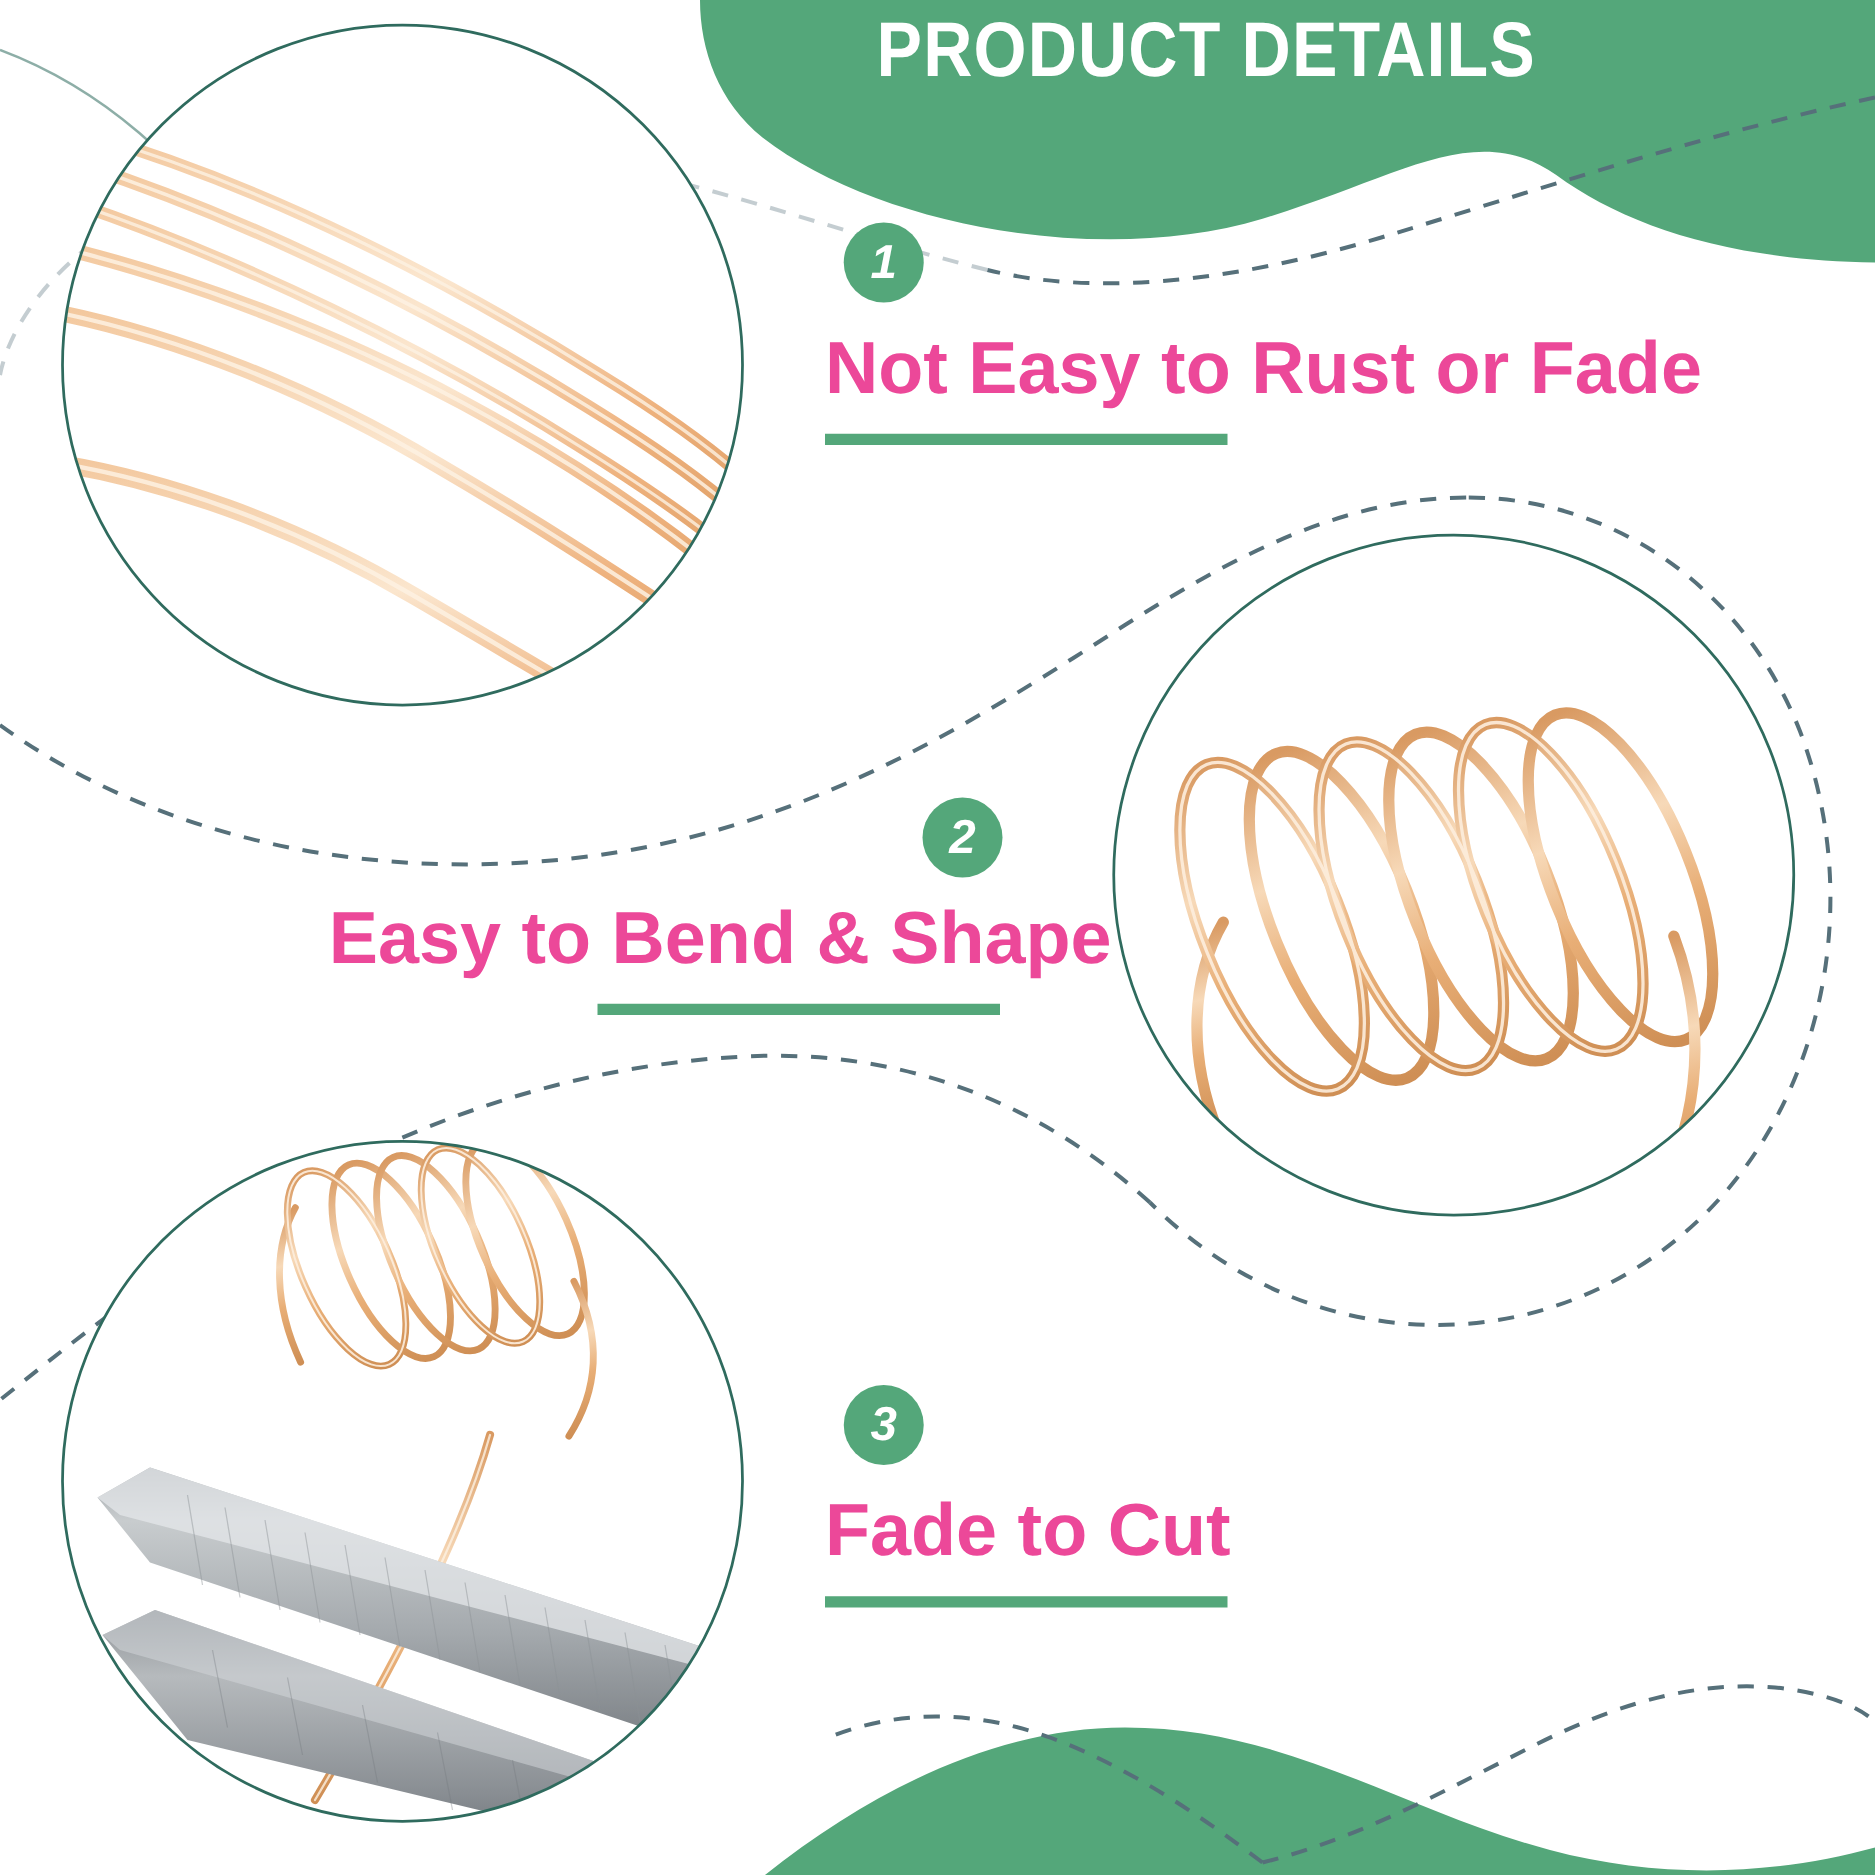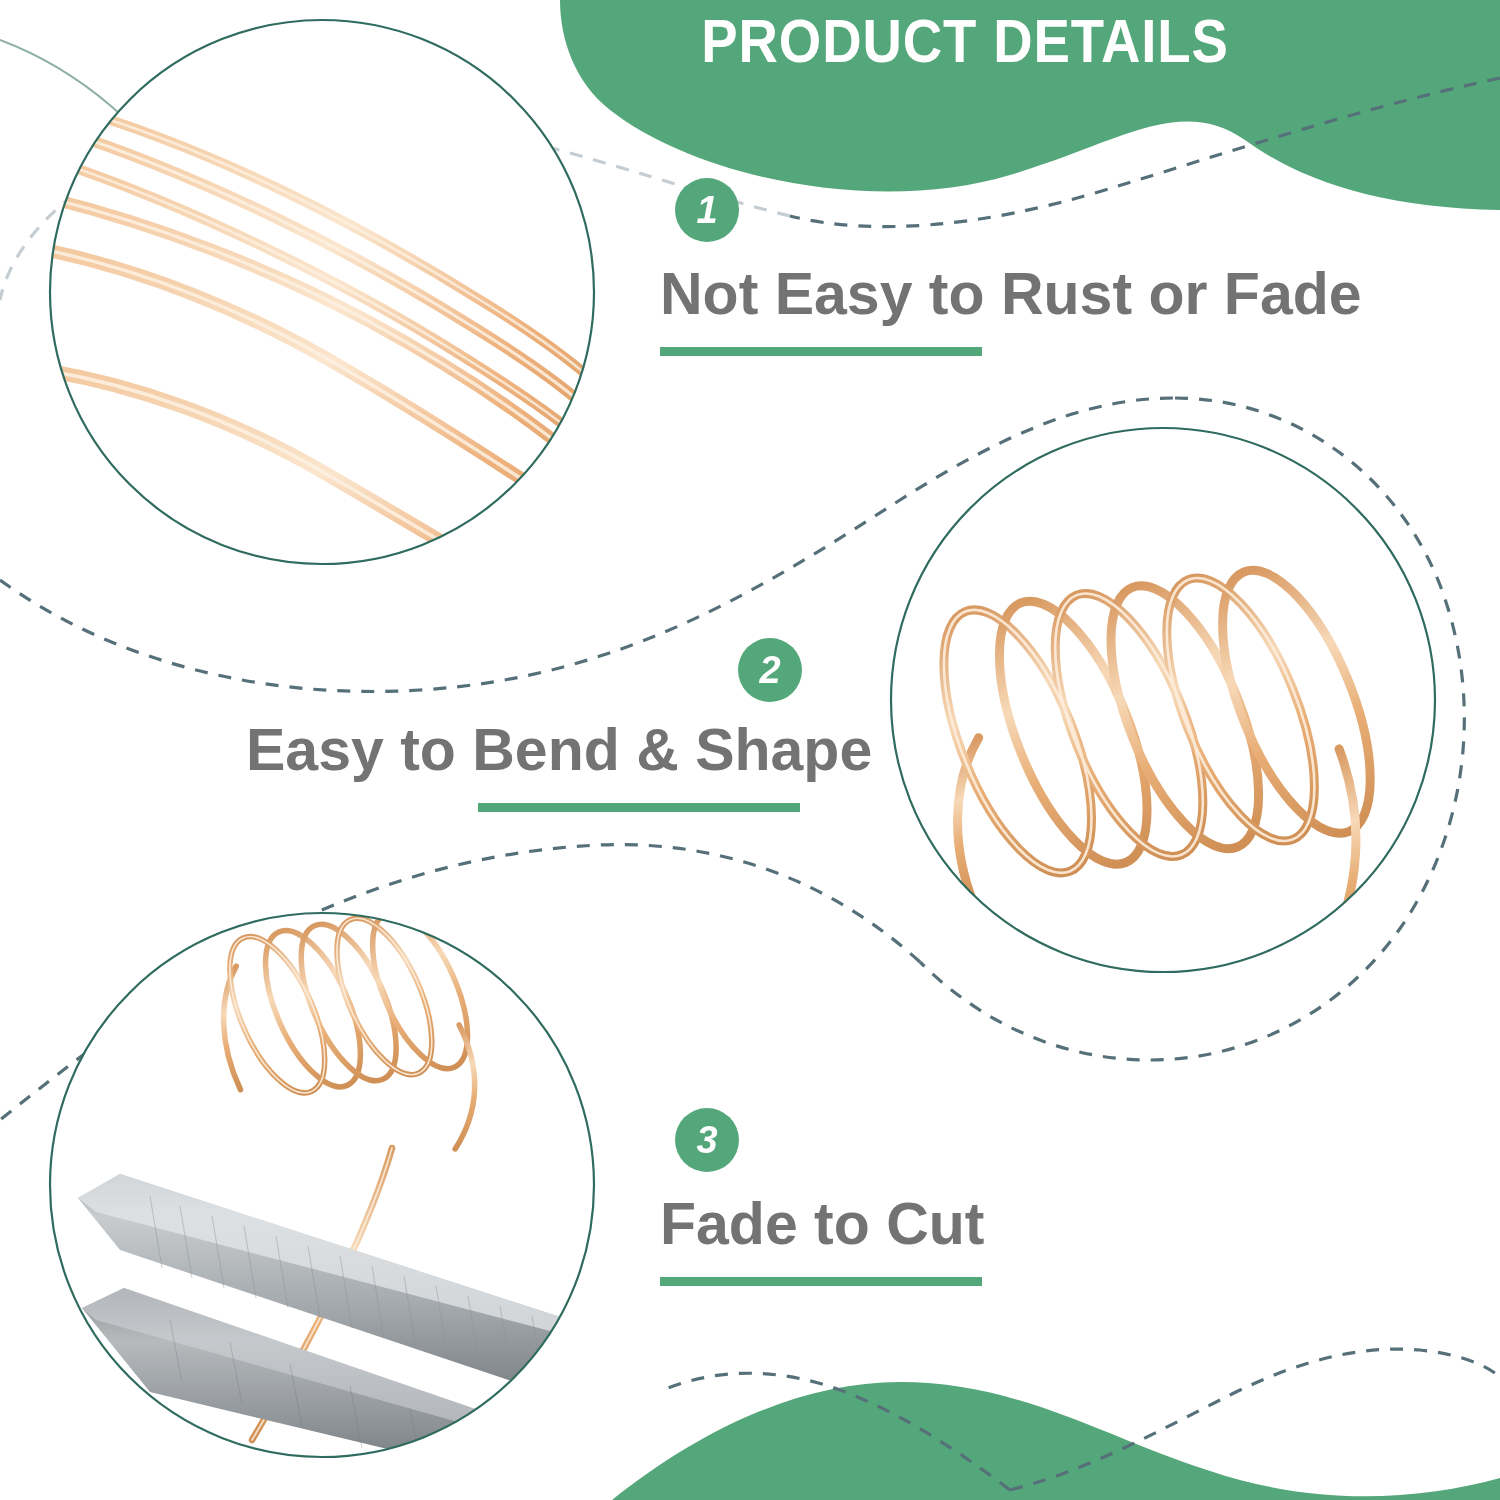--- a/index.html
+++ b/index.html
@@ -58,42 +58,42 @@
     font-size: 38px;
     font-weight: bold;
     font-style: italic;
     line-height: 64px;
     text-align: center;
     font-family: "Liberation Sans", sans-serif;
   }
 
   .feature-title {
     position: absolute;
-    color: #737373;
+    color: #ec4899;
     font-weight: bold;
     font-size: 59px;
     line-height: 1.1;
     white-space: nowrap;
     font-family: "Liberation Sans", sans-serif;
   }
 
   .rule {
     position: absolute;
     height: 9px;
     background: #54a77a;
   }
 
   
   #f1-badge { left: 675px; top: 178px; }
   #f1-title { left: 660px; top: 262px; }
   #f1-rule  { left: 660px; top: 347px; width: 322px; }
 
   
   #f2-badge { left: 738px; top: 638px; }
-  #f2-title { left: 246px; top: 718px; }
+  #f2-title { left: 263px; top: 718px; }
   #f2-rule  { left: 478px; top: 803px; width: 322px; }
 
   
   #f3-badge { left: 675px; top: 1108px; }
   #f3-title { left: 660px; top: 1192px; }
   #f3-rule  { left: 660px; top: 1277px; width: 322px; }
 </style>
 </head>
 <body>
 

